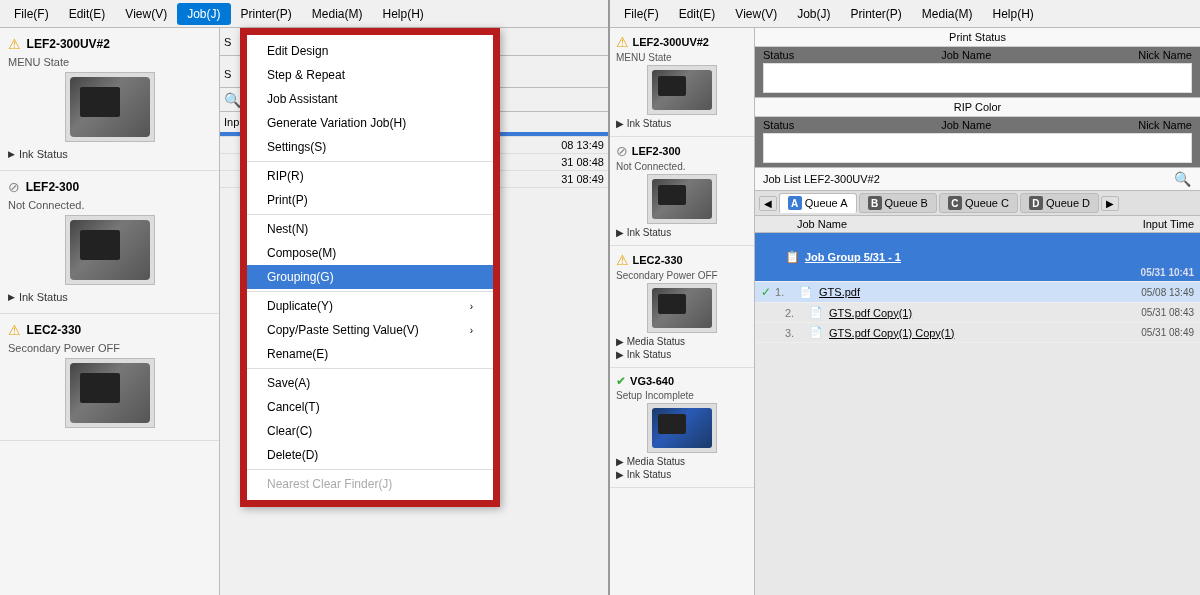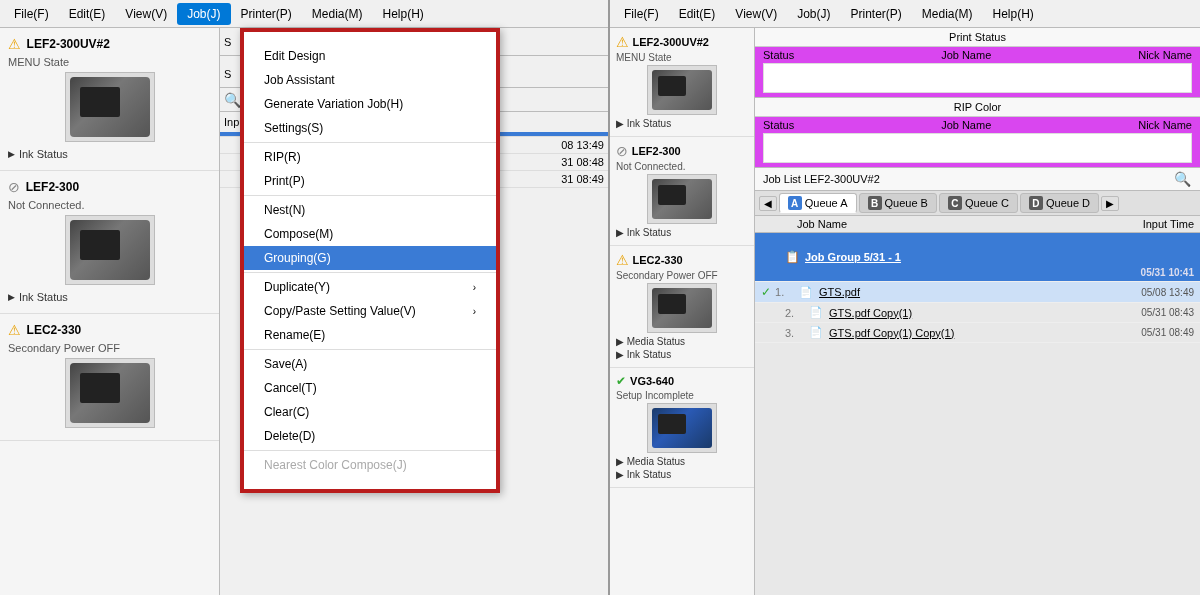--- a/index.html
+++ b/index.html
@@ -131,24 +131,24 @@
 
     
     .dropdown-overlay {
       position: absolute;
       top: 28px;
       left: 240px;
       z-index: 100;
     }
     .dropdown-menu {
       background: white;
-      border: 4px solid #b91c1c;
+      border: 7px solid #b91c1c;
       box-shadow: 2px 2px 8px rgba(0,0,0,0.3);
       min-width: 260px;
-      padding: 12px 0;
+      padding: 4px 0;
     }
     .dropdown-item {
       padding: 5px 20px;
       cursor: pointer;
       display: flex;
       align-items: center;
       justify-content: space-between;
       white-space: nowrap;
     }
     .dropdown-item.highlighted {
@@ -200,21 +200,21 @@
 
     
     .right-job-panel {
       flex: 1;
       display: flex;
       flex-direction: column;
     }
 
     
     .status-section {
-      background: #d946ef;
+      background: #737373;
       border-bottom: 1px solid #bbb;
     }
     .status-title {
       text-align: center;
       padding: 3px;
       font-size: 11px;
       border-bottom: 1px solid #ccc;
       background: #f8f8f8;
     }
     .status-columns {
@@ -457,20 +457,21 @@
         <div style="font-size:11px; padding:2px 4px; border-bottom:1px solid #ddd; text-align:right;">08 13:49</div>
         <div style="font-size:11px; padding:2px 4px; border-bottom:1px solid #ddd; text-align:right;">31 08:48</div>
         <div style="font-size:11px; padding:2px 4px; border-bottom:1px solid #ddd; text-align:right;">31 08:49</div>
       </div>
     </div>
   </div>
 
   <div class="dropdown-overlay">
     <div class="dropdown-menu">
       <div class="dropdown-item">Edit Design</div>
+      <div class="dropdown-item">Step &amp; Repeat</div>
       <div class="dropdown-item">Job Assistant</div>
       <div class="dropdown-item">Generate Variation Job(H)</div>
       <div class="dropdown-item">Settings(S)</div>
       <div class="dropdown-separator"></div>
       <div class="dropdown-item">RIP(R)</div>
       <div class="dropdown-item">Print(P)</div>
       <div class="dropdown-separator"></div>
       <div class="dropdown-item">Nest(N)</div>
       <div class="dropdown-item">Compose(M)</div>
       <div class="dropdown-item highlighted">Grouping(G)</div>
@@ -483,21 +484,21 @@
         <span>Copy/Paste Setting Value(V)</span>
         <span class="dropdown-arrow">›</span>
       </div>
       <div class="dropdown-item">Rename(E)</div>
       <div class="dropdown-separator"></div>
       <div class="dropdown-item">Save(A)</div>
       <div class="dropdown-item">Cancel(T)</div>
       <div class="dropdown-item">Clear(C)</div>
       <div class="dropdown-item">Delete(D)</div>
       <div class="dropdown-separator"></div>
-      <div class="dropdown-item disabled">Nearest Color Compose(J)</div>
+      <div class="dropdown-item disabled">Nearest Clear Finder(J)</div>
     </div>
   </div>
 </div>
 
 <div class="right-panel">
 
   <div class="right-menubar">
     <div class="menubar-item">File(F)</div>
     <div class="menubar-item">Edit(E)</div>
     <div class="menubar-item">View(V)</div>

